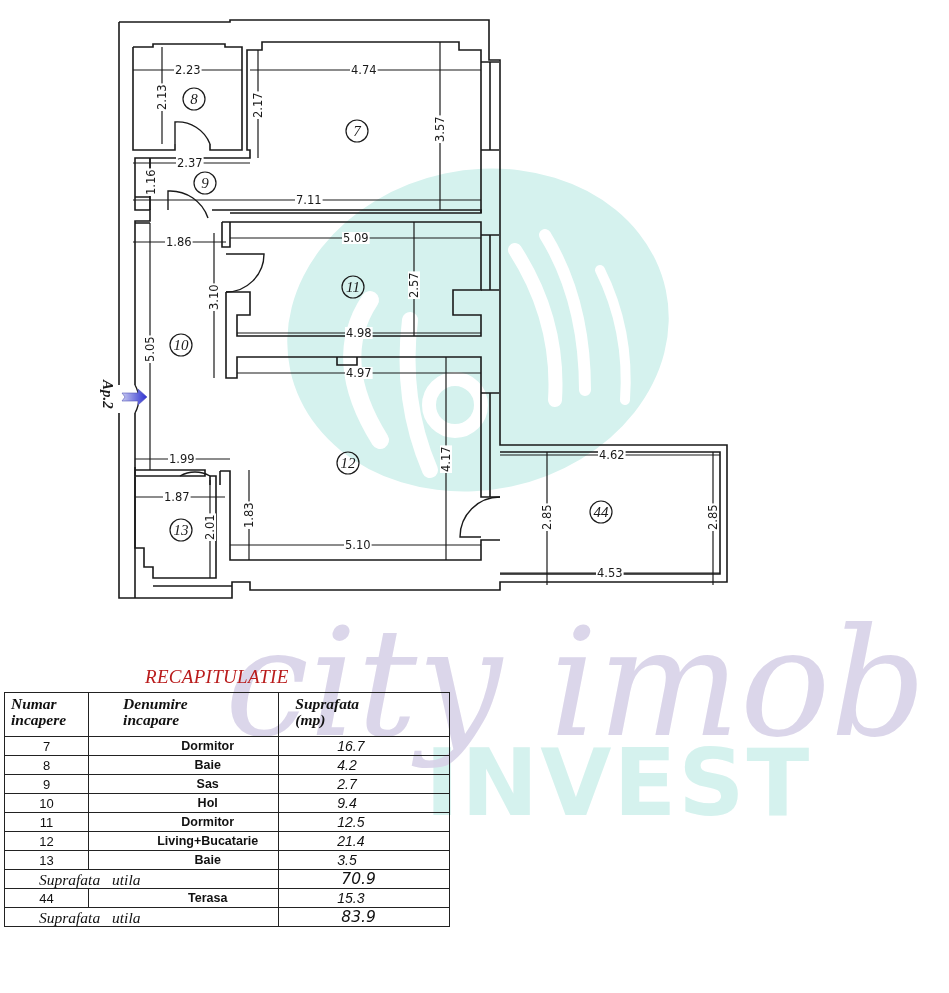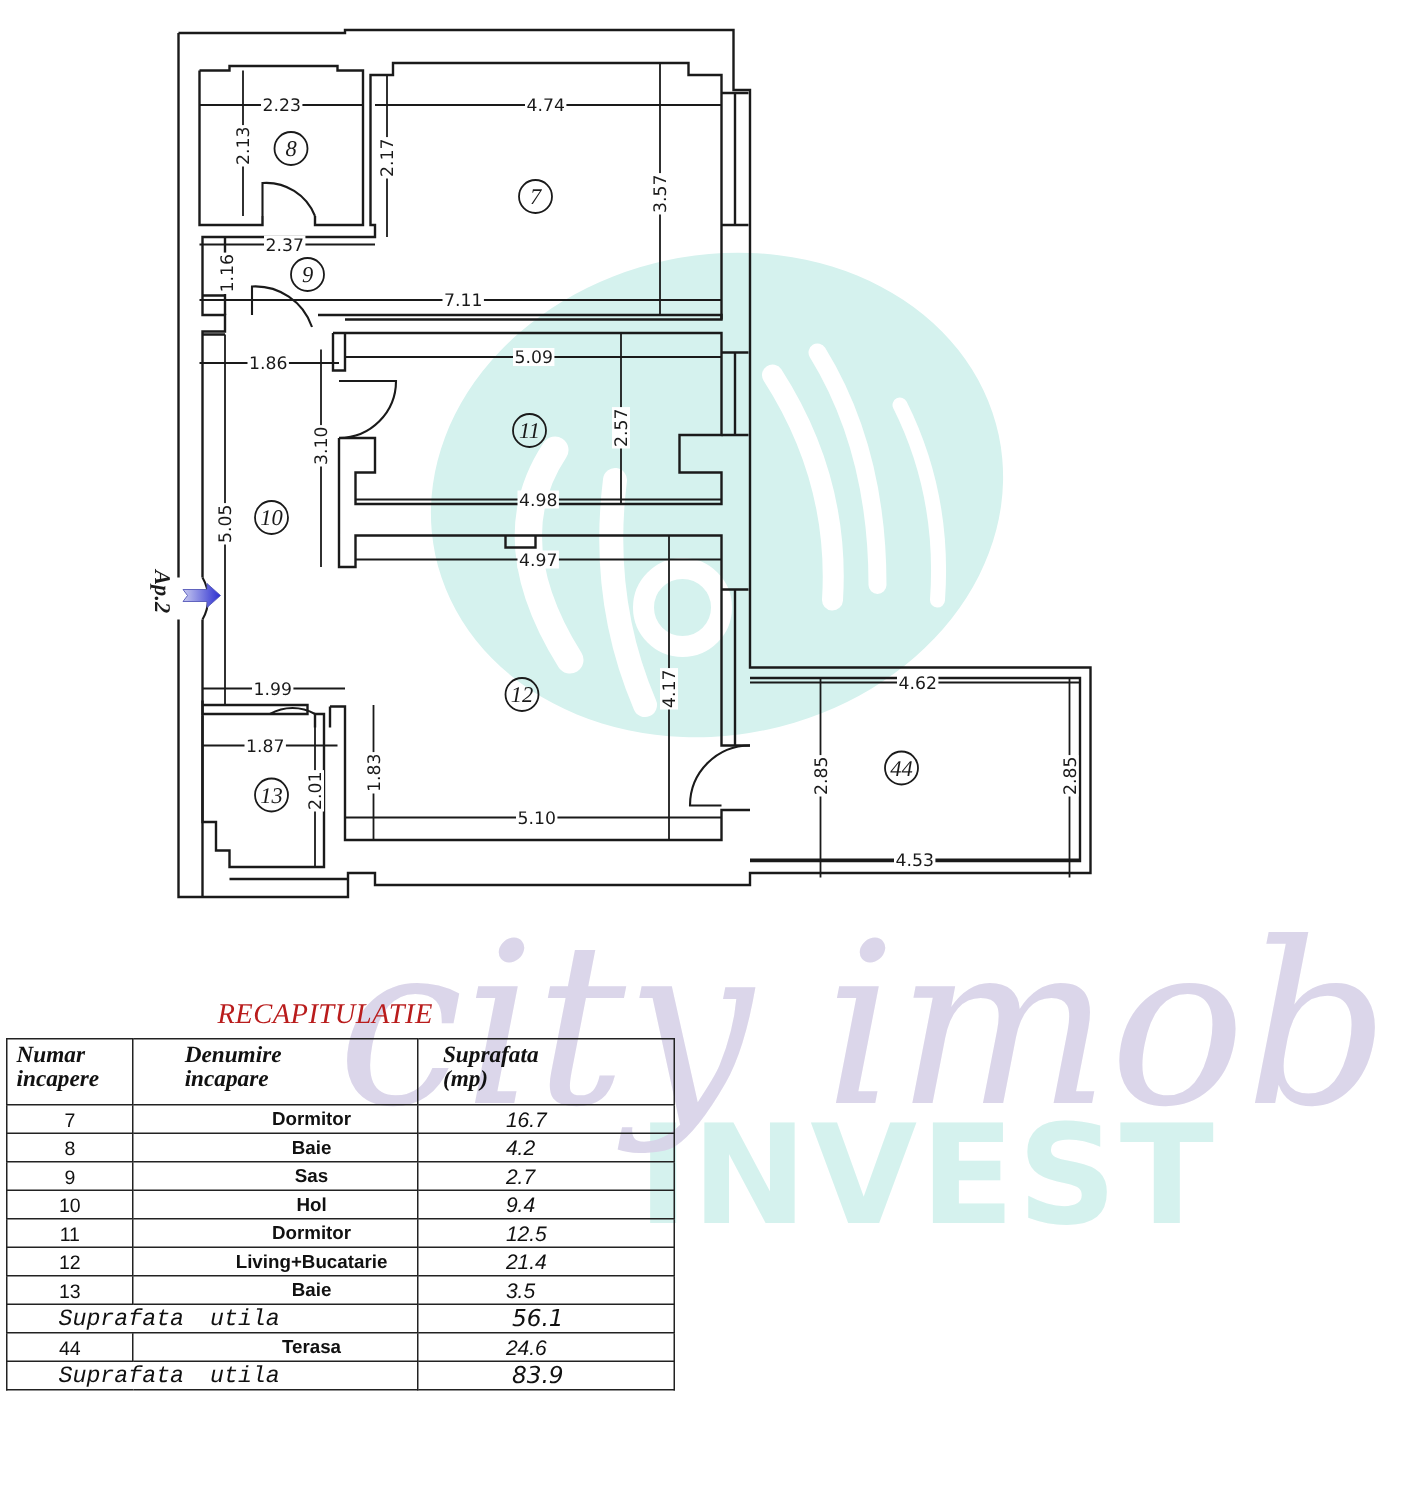--- a/index.html
+++ b/index.html
@@ -15,21 +15,21 @@
   .wm-invest { font-family: "DejaVu Sans", sans-serif; font-weight: bold; font-size: 92px; fill: #d5f2ee; letter-spacing: 2px; }
   .aplabel { font-family: "Liberation Serif", serif; font-style: italic; font-weight: bold; font-size: 15px; fill: #1a1a1a; }
 
   #recap-title { position: absolute; left: 145px; top: 666px; font-family: "Liberation Serif", serif; font-style: italic; font-size: 19px; color: #b91c1c; letter-spacing: 0.3px; }
   #recap-table { position: absolute; left: 4px; top: 692px; border-collapse: collapse; width: 446px; background: transparent; }
   #recap-table td, #recap-table th { border: 1.5px solid #222; padding: 0; height: 18px; line-height: 17px; font-size: 13px; color: #111; }
   #recap-table th { height: 40px; text-align: left; vertical-align: top; font-family: "Liberation Serif", serif; font-style: italic; font-weight: bold; font-size: 15.5px; line-height: 16px; padding: 3px 0 0 6px; }
   .c-num { width: 94px; text-align: center; }
   .c-name { width: 172px; text-align: center; padding-left: 48px !important; font-weight: bold; font-size: 12.5px !important; }
   .c-area { width: 168px; text-align: left; padding-left: 58px !important; font-size: 14px !important; font-style: italic; }
-  .sum-label { font-family: Liberation Mono, monospace; font-style: italic; font-size: 15.5px !important; padding-left: 34px !important; word-spacing: 8px; }
+  .sum-label { font-family: Liberation Serif, serif; font-style: italic; font-size: 15.5px !important; padding-left: 34px !important; word-spacing: 8px; }
   .sum-value { font-family: "DejaVu Sans", sans-serif; font-style: italic; font-size: 15.5px !important; padding-left: 62px !important; }
 </style>
 </head>
 <body>
 
 <svg id="plan" viewBox="0 0 949 993">
 
   <g>
     <ellipse cx="478" cy="330" rx="192" ry="160" transform="rotate(-12 478 330)" fill="#d5f2ee"></ellipse>
     <path d="M380 440 Q330 360 370 300" stroke="#ffffff" stroke-width="18" fill="none" stroke-linecap="round"></path>
@@ -247,25 +247,25 @@
     <td class="c-name">Living+Bucatarie</td>
     <td class="c-area">21.4</td>
   </tr>
   <tr>
     <td class="c-num">13</td>
     <td class="c-name">Baie</td>
     <td class="c-area">3.5</td>
   </tr>
   <tr>
     <td colspan="2" class="sum-label">Suprafata utila</td>
-    <td class="sum-value">56.1</td>
+    <td class="sum-value">70.9</td>
   </tr>
   <tr>
     <td class="c-num">44</td>
     <td class="c-name">Terasa</td>
-    <td class="c-area">24.6</td>
+    <td class="c-area">15.3</td>
   </tr>
   <tr>
     <td colspan="2" class="sum-label">Suprafata utila</td>
     <td class="sum-value">83.9</td>
   </tr>
 </tbody>
   </table>
 
 </body></html>

